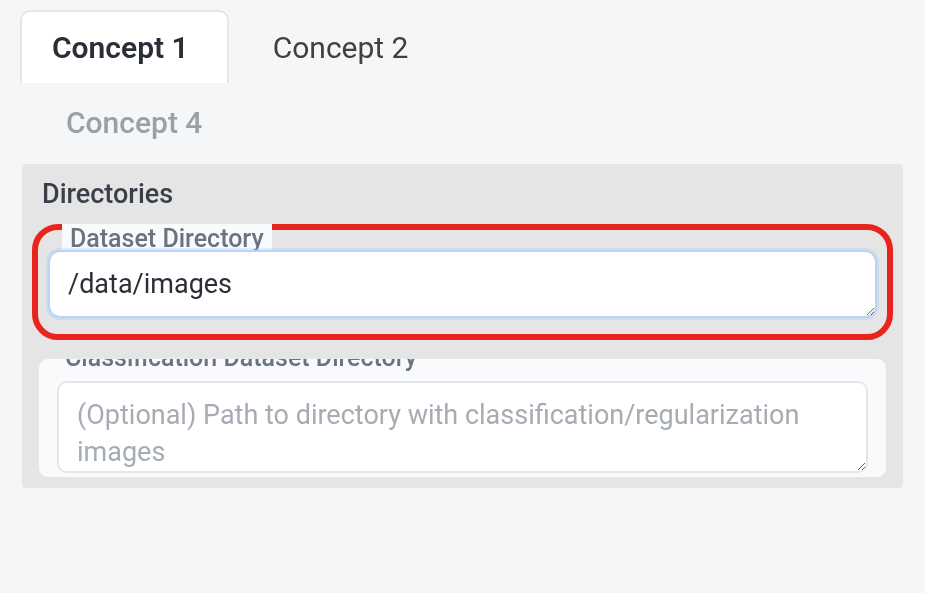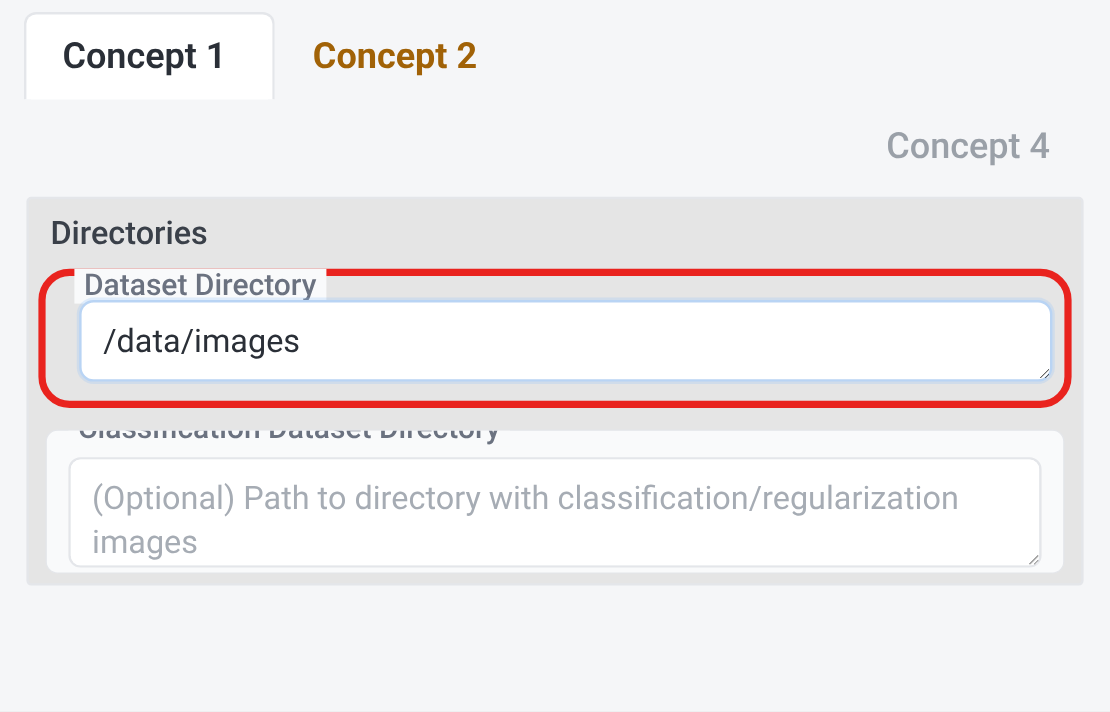--- a/index.html
+++ b/index.html
@@ -12,45 +12,44 @@
       background: #f5f6f8;
       width: 925px;
       height: 593px;
       overflow: hidden;
       padding: 10px 20px 0 20px;
     }
     .tabs-row {
       display: flex;
       flex-wrap: wrap;
       align-items: center;
-      gap: 0;
+      gap: 12px;
     }
     .tab {
       padding: 18px 38px 18px 30px;
       font-size: 30px;
-      color: #a16207;
+      color: #404040;
       cursor: pointer;
       border: 2px solid transparent;
       border-bottom: none;
       border-radius: 10px 10px 0 0;
       background: transparent;
-      font-weight: 700;
+      font-weight: 400;
     }
     .tab.active {
       background: #ffffff;
       color: #2a2f37;
       border-color: #e4e6ea;
       font-weight: 600;
     }
     .tabs-row2 {
       display: flex;
       padding-left: 16px;
       margin-top: 8px;
       margin-bottom: 10px;
-      justify-content: flex-end;
     }
     .tab2 {
       padding: 14px 30px;
       font-size: 30px;
       color: #9aa0a8;
       cursor: pointer;
       font-weight: 500;
     }
     .panel {
       border: 2px solid #e4e6ea;
@@ -105,21 +104,21 @@
       outline: none;
       box-shadow: 0 0 0 2px rgba(147,197,253,0.25);
     }
     textarea.field-input::placeholder {
       color: #a6acb4;
     }
     .highlight-box {
       position: relative;
       border: 6px solid #e9231e;
       border-radius: 26px;
-      padding: 6px 10px 12px 28px;
+      padding: 6px 10px 12px 10px;
       margin: 0 -6px 18px -6px;
       background: transparent;
     }
     .highlight-box .field-legend {
       top: -6px;
       left: 24px;
     }
     .highlight-box textarea.field-input {
       margin-top: 14px;
       border-radius: 12px;

